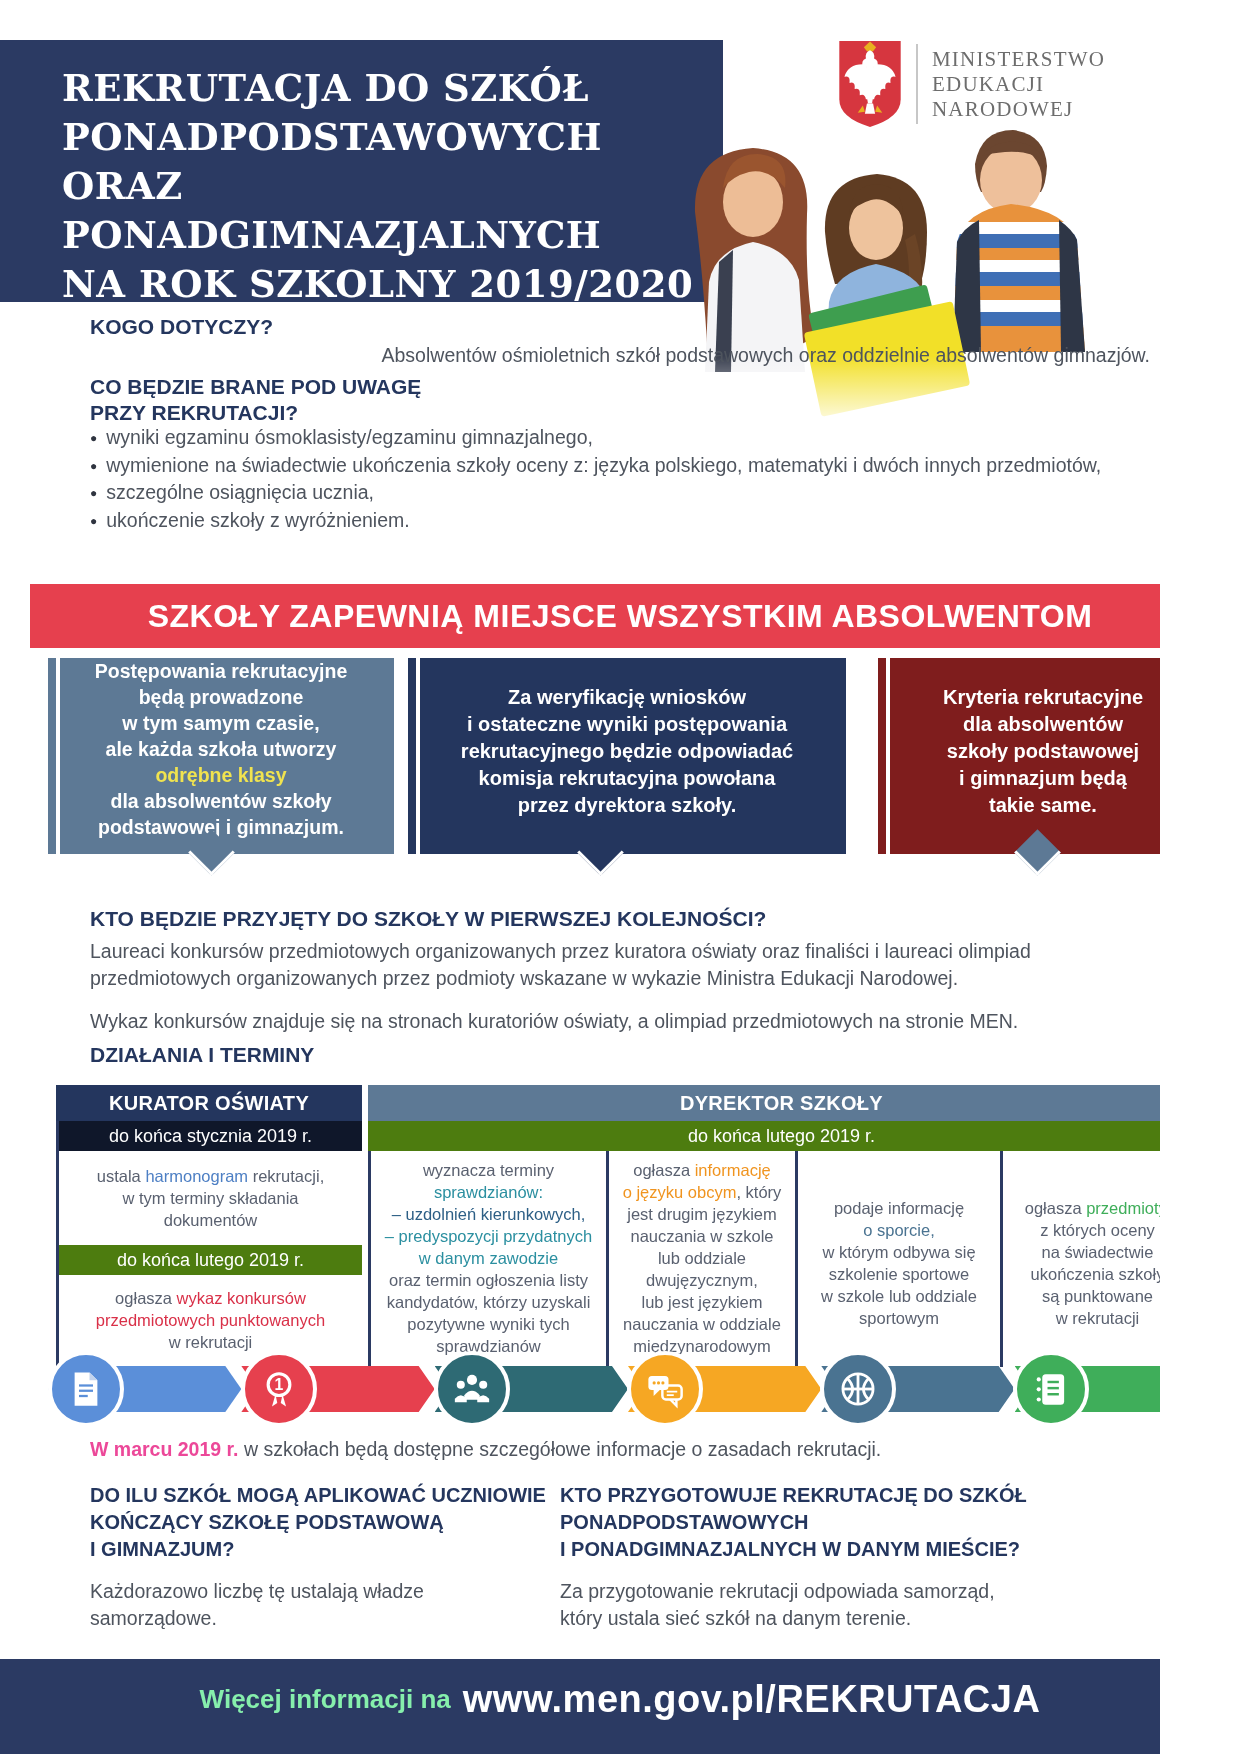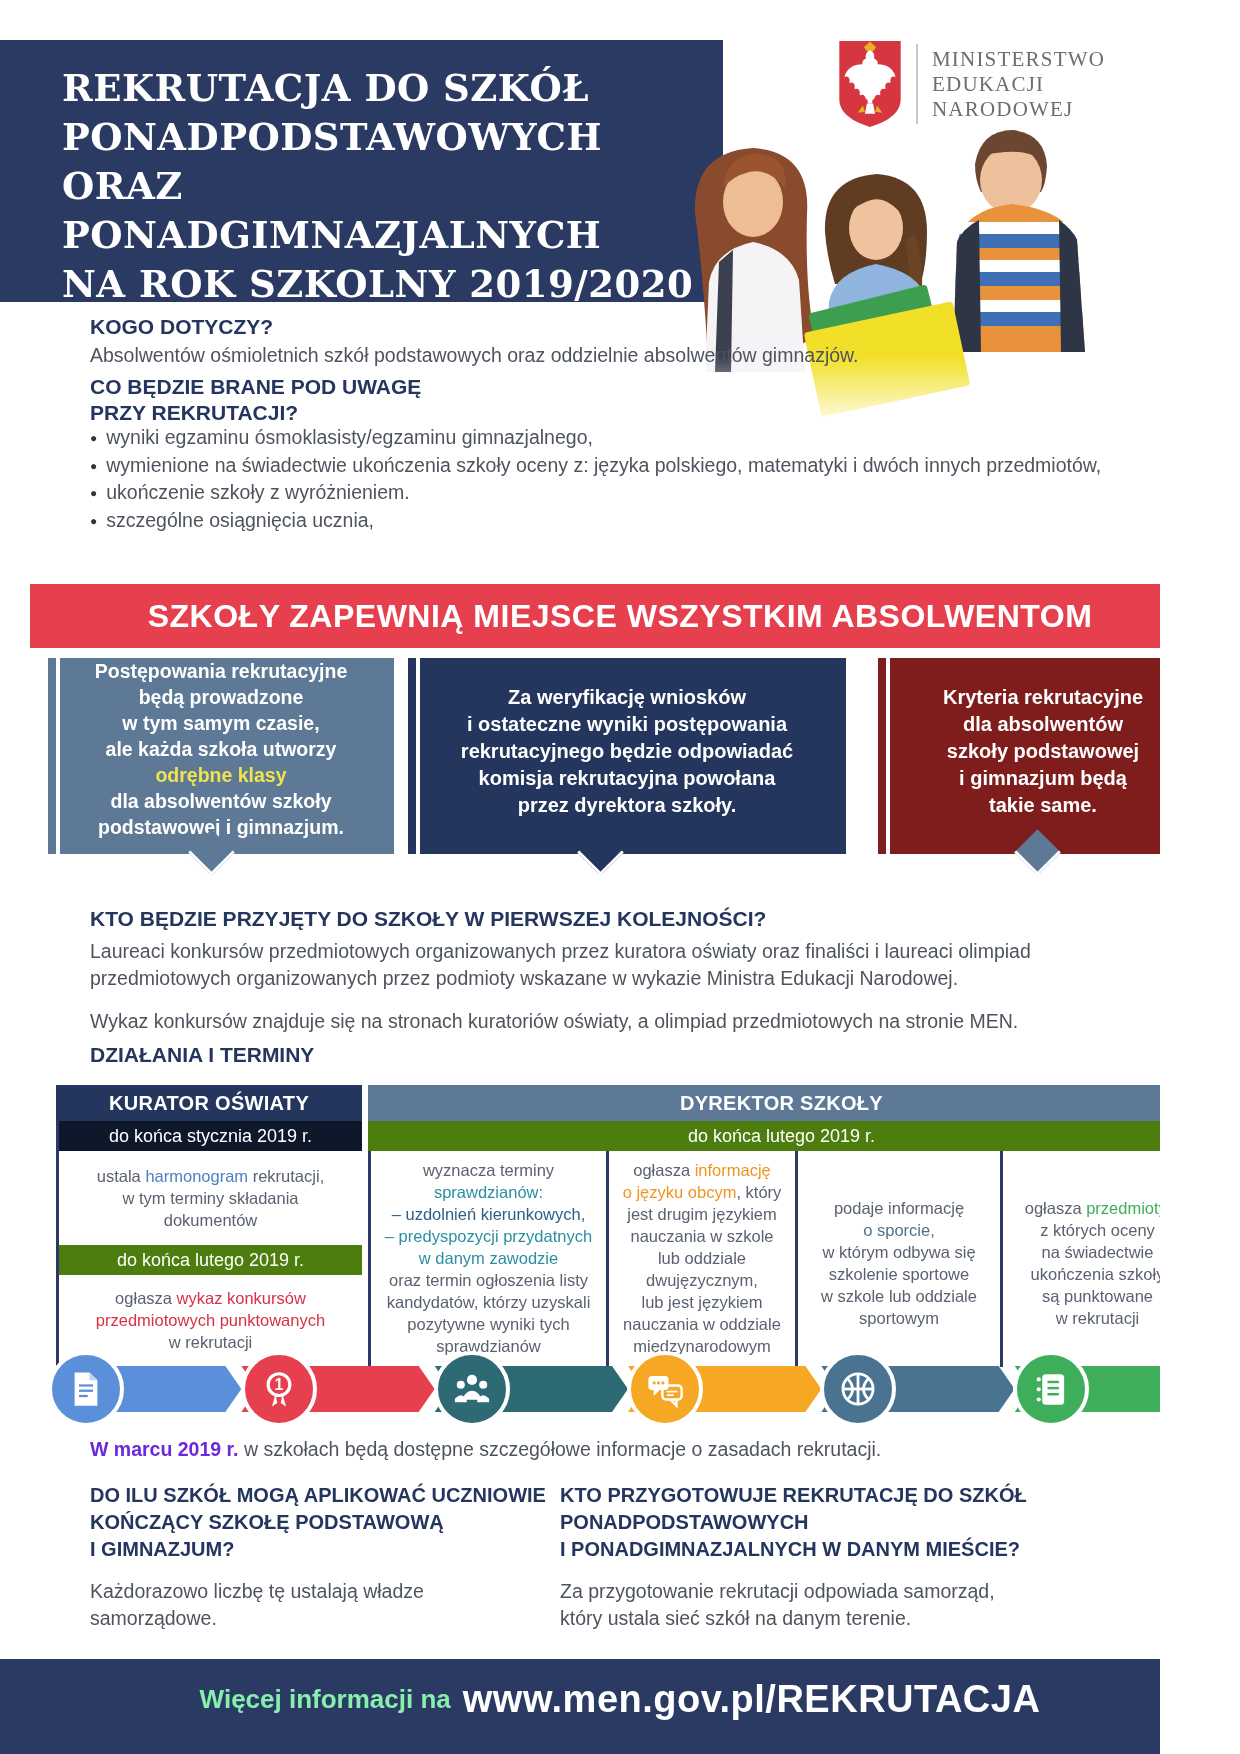--- a/index.html
+++ b/index.html
@@ -17,21 +17,21 @@
   .ministry-name{margin-left:14px;padding-left:14px;border-left:2px solid #c7c7c7;
     font-family:"Liberation Serif",serif;color:#6d6d6d;font-size:21px;line-height:25px;
     letter-spacing:1.2px;white-space:pre-line;height:80px;display:flex;align-items:center;}
   .photo{position:absolute;left:665px;top:92px;width:455px;height:340px;}
 
   
   .h{position:absolute;color:#24365e;font-weight:bold;font-size:21px;line-height:26px;}
   .t{position:absolute;color:#4e545e;font-size:19.5px;line-height:27px;}
 
   .who-h{left:90px;top:314px;}
-  .who-b{left:90px;top:342px;width:1060px;}
+  .who-b{left:90px;top:342px;width:1060px;text-align:right;}
   .crit-h{left:90px;top:374px;}
   .bullets{position:absolute;left:90px;top:424px;margin:0;padding:0;list-style:none;}
   .bullets li{color:#4e545e;font-size:19.5px;line-height:26.5px;}
   .bullets li::before{content:"●";font-size:12px;vertical-align:2px;margin-right:9px;color:#2f3440;}
 
   
   .banner{position:absolute;left:30px;top:584px;width:1180px;height:64px;background:#e6404e;
     color:#fff;font-weight:bold;font-size:32px;letter-spacing:.5px;
     display:flex;align-items:center;justify-content:center;}
 
@@ -85,21 +85,21 @@
   .circ{position:absolute;left:50%;top:1389px;transform:translate(-50%,-50%);
         width:76px;height:76px;border-radius:50%;border:4px solid #fff;box-sizing:border-box;
         display:flex;align-items:center;justify-content:center;}
   .c1{background:#5b8fd9;} .c2{background:#e6404e;} .c3{background:#2e6a74;}
   .c4{background:#f6a723;} .c5{background:#4a7391;} .c6{background:#3fae5a;}
   .circ svg{width:42px;height:42px;}
   .circwrap{position:absolute;top:0;height:0;}
   .cw1{left:86px;} .cw2{left:279px;} .cw3{left:472px;} .cw4{left:665px;} .cw5{left:858px;} .cw6{left:1051px;}
 
   .march{position:absolute;left:90px;top:1438px;font-size:19.5px;color:#4e545e;}
-  .march b{color:#6d28d9;}
+  .march b{color:#ec4899;}
 
   .faq-q{font-size:20px;line-height:27px;}
   .q1{left:90px;top:1482px;width:460px;}
   .a1{left:90px;top:1578px;width:440px;}
   .q2{left:560px;top:1482px;width:560px;}
   .a2{left:560px;top:1578px;width:560px;}
 
   
   .footer{position:absolute;left:0;top:1659px;width:1240px;height:95px;background:#2b3a63;
           display:flex;align-items:center;justify-content:center;padding-bottom:14px;box-sizing:border-box;}
@@ -186,22 +186,22 @@
   </svg>
 
   <div class="h who-h">KOGO DOTYCZY?</div>
   <div class="t who-b">Absolwentów ośmioletnich szkół podstawowych oraz oddzielnie absolwentów gimnazjów.</div>
 
   <div class="h crit-h pre">CO BĘDZIE BRANE POD UWAGĘ
 PRZY REKRUTACJI?</div>
   <ul class="bullets">
     <li>wyniki egzaminu ósmoklasisty/egzaminu gimnazjalnego,</li>
     <li>wymienione na świadectwie ukończenia szkoły oceny z: języka polskiego, matematyki i dwóch innych przedmiotów,</li>
+    <li>szczególne osiągnięcia ucznia,</li>
     <li>ukończenie szkoły z wyróżnieniem.</li>
-    <li>szczególne osiągnięcia ucznia,</li>
   </ul>
 
   <div class="banner">SZKOŁY ZAPEWNIĄ MIEJSCE WSZYSTKIM ABSOLWENTOM</div>
 
   <div class="box box1"><span>Postępowania rekrutacyjne
 będą prowadzone
 w tym samym czasie,
 ale każda szkoła utworzy
 </span><span class="yellow">odrębne klasy</span><span>
 dla absolwentów szkoły

